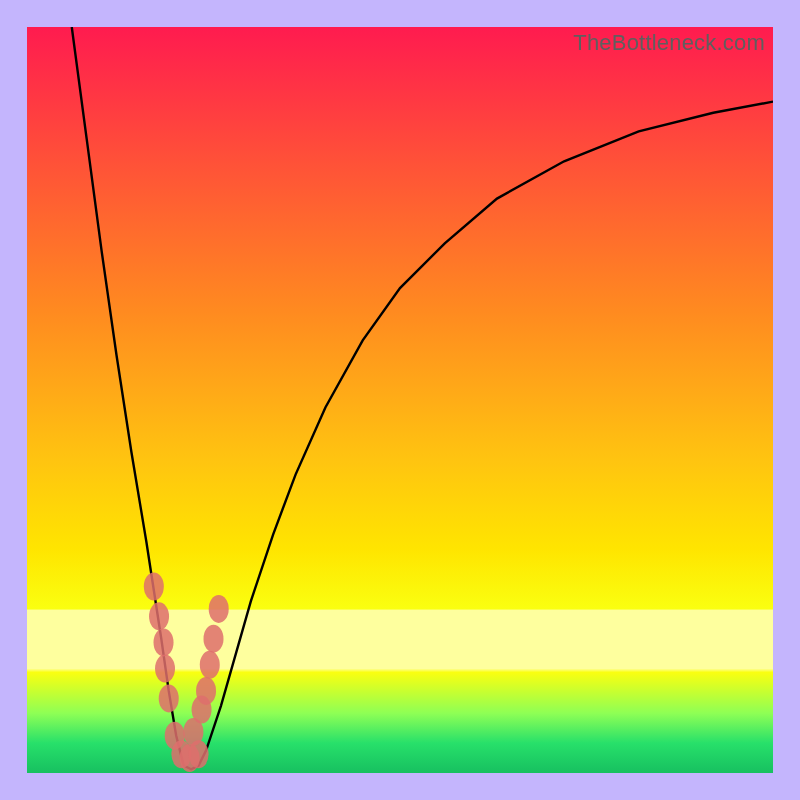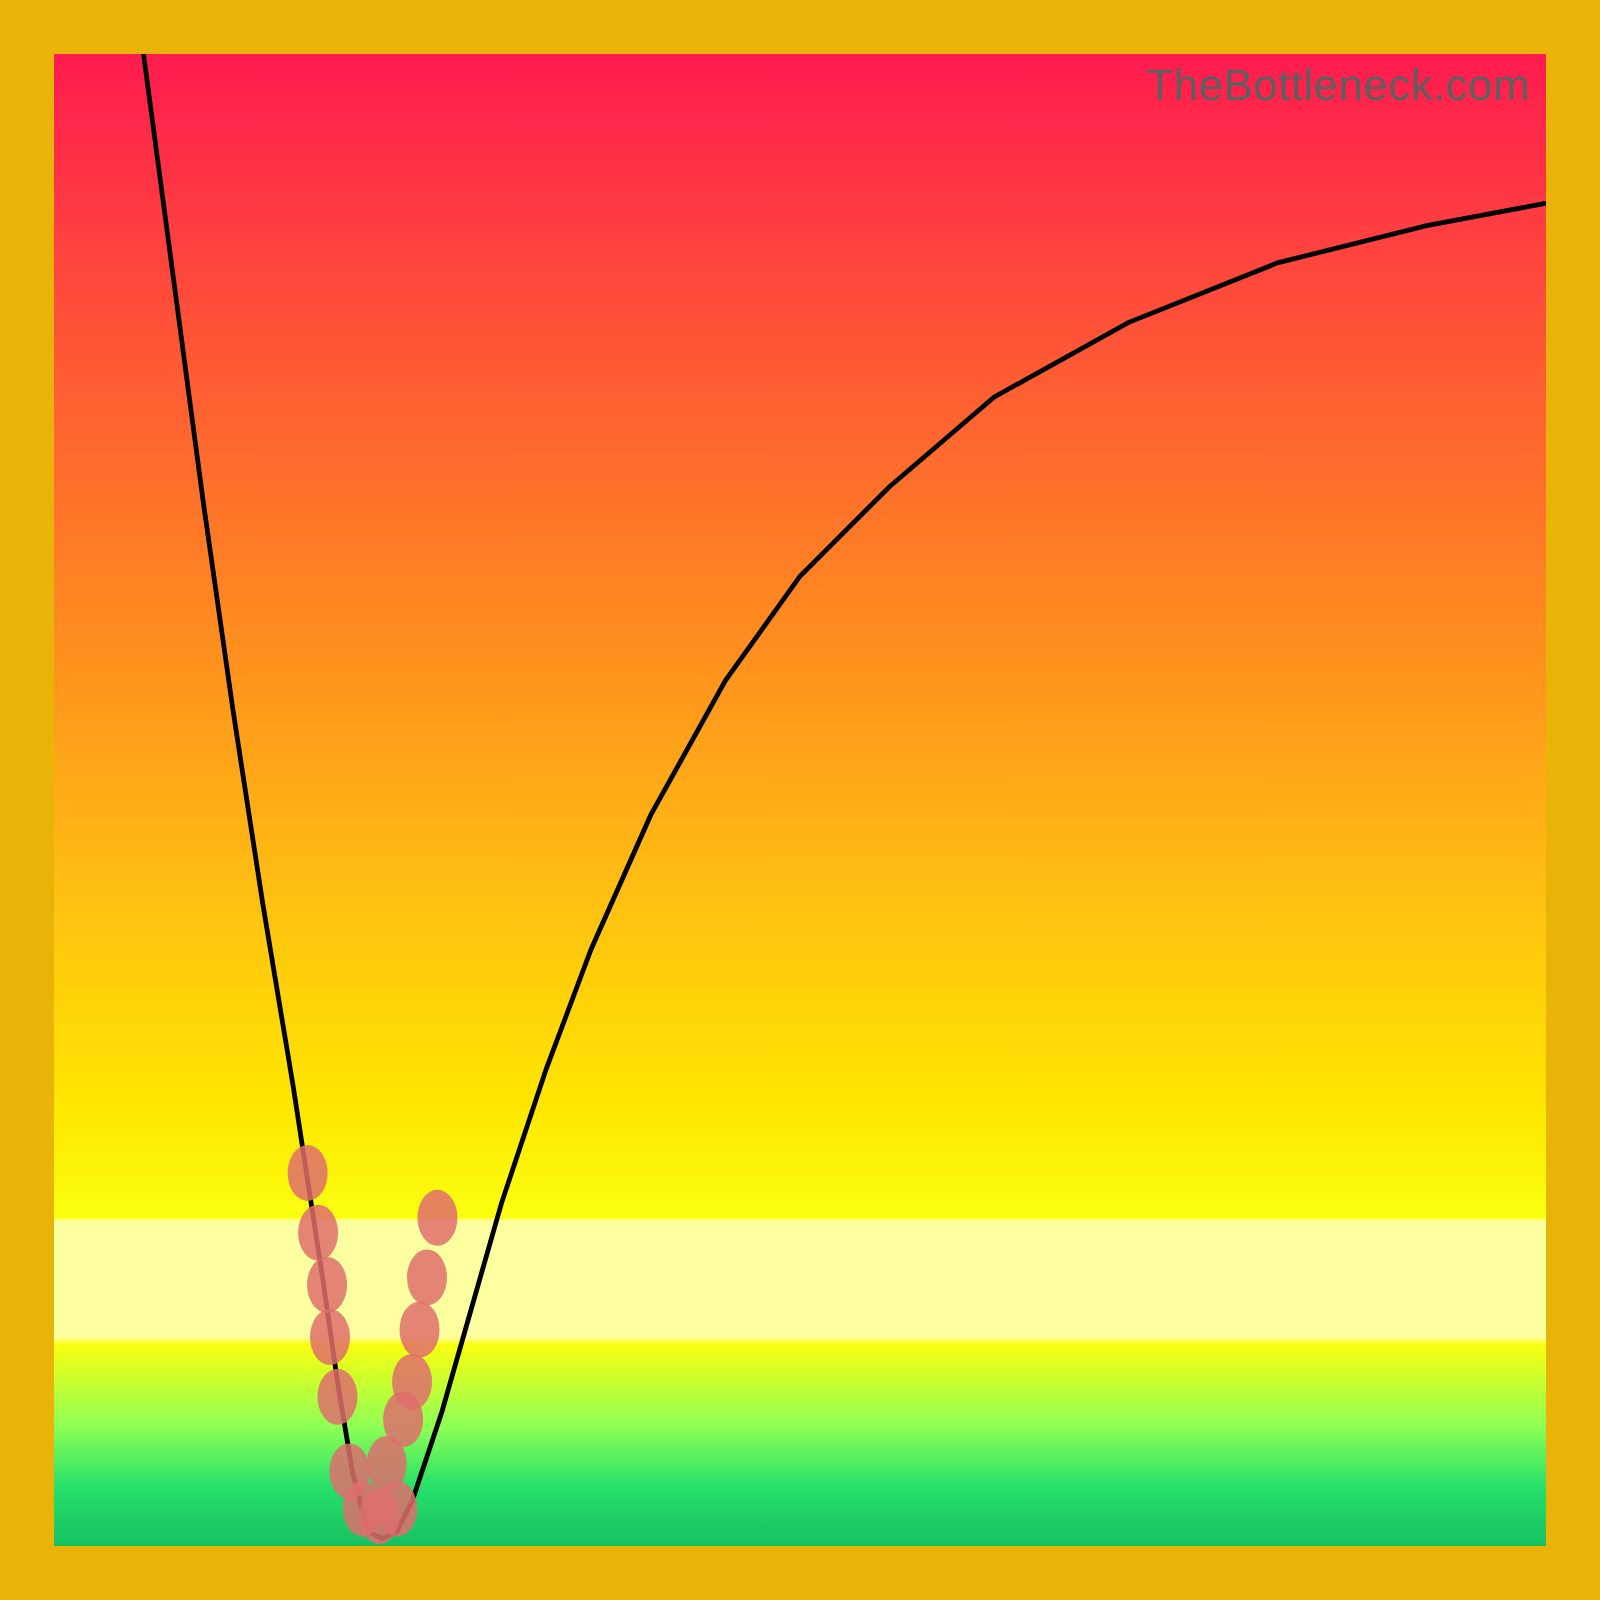--- a/index.html
+++ b/index.html
@@ -7,21 +7,21 @@
     padding: 0;
     width: 800px;
     height: 800px;
     overflow: hidden;
     background: #000;
     font-family: Arial, Helvetica, sans-serif;
   }
   .frame {
     position: absolute;
     inset: 0;
-    background: #eab308;
+    background: #c4b5fd;
   }
   .plot {
     position: absolute;
     left: 27px;
     top: 27px;
     width: 746px;
     height: 746px;
     overflow: hidden;
   }
   .watermark {

